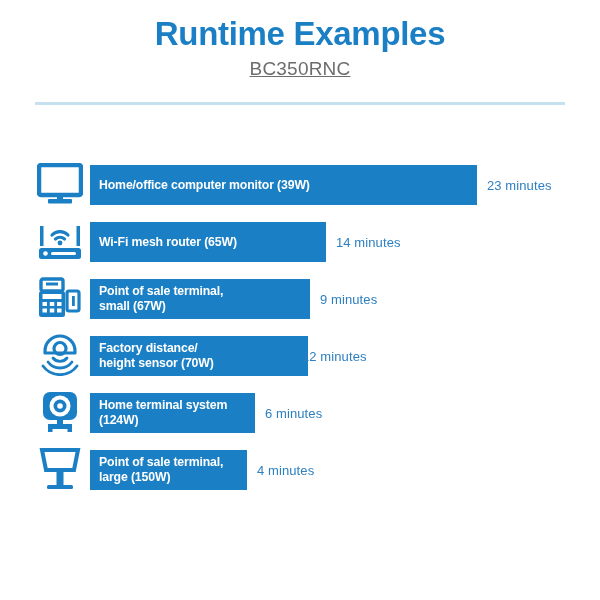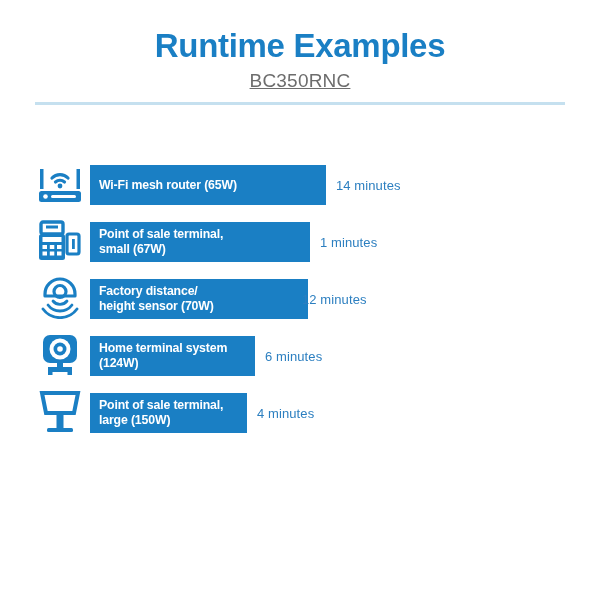--- a/index.html
+++ b/index.html
@@ -15,21 +15,21 @@
   }
   #page {
     position: relative;
     width: 600px;
     height: 600px;
     box-sizing: border-box;
   }
 
   
   .header {
-    padding-top: 28px;
+    padding-top: 16px;
     text-align: center;
   }
   .title {
     font-size: 33px;
     font-weight: bold;
     color: #1a7fc4;
     letter-spacing: -0.3px;
     line-height: 1.12;
     margin: 0;
   }
@@ -113,20 +113,33 @@
 
   <div class="header">
     <div class="title">Runtime Examples</div>
     <div class="subtitle">BC350RNC</div>
   </div>
 
   <div class="divider"></div>
 
   <div class="chart">
 
+    <div class="row">
+      <div class="icon-cell">
+        <svg width="46" height="42" viewBox="0 0 46 42">
+          <rect x="2" y="2" width="42" height="30" rx="2" fill="none" stroke="#1a7fc4" stroke-width="4.5"></rect>
+          <rect x="20" y="32" width="6" height="5" fill="#1a7fc4"></rect>
+          <rect x="11" y="36" width="24" height="4.5" rx="1" fill="#1a7fc4"></rect>
+        </svg>
+      </div>
+      <div class="bar" style="width:387px">
+        <span class="bar-label">Home/office computer monitor (39W)</span>
+      </div>
+      <div class="value-label" style="left:487px">23 minutes</div>
+    </div>
 
     <div class="row">
       <div class="icon-cell">
         <svg width="46" height="42" viewBox="0 0 46 42">
           <rect x="3" y="6" width="3.5" height="20" fill="#1a7fc4"></rect>
           <rect x="39.5" y="6" width="3.5" height="20" fill="#1a7fc4"></rect>
           <path d="M15 15 A11 11 0 0 1 31 15" fill="none" stroke="#1a7fc4" stroke-width="3.2" stroke-linecap="round"></path>
           <path d="M18.5 19 A7 7 0 0 1 27.5 19" fill="none" stroke="#1a7fc4" stroke-width="3.2" stroke-linecap="round"></path>
           <circle cx="23" cy="23" r="2.4" fill="#1a7fc4"></circle>
           <rect x="2" y="28" width="42" height="11" rx="2.5" fill="#1a7fc4"></rect>
@@ -154,21 +167,21 @@
           <rect x="12.8" y="31.5" width="4.5" height="4" fill="#ffffff"></rect>
           <rect x="20" y="31.5" width="4.5" height="4" fill="#ffffff"></rect>
           <rect x="30" y="14" width="12" height="20" rx="2" fill="none" stroke="#1a7fc4" stroke-width="3.2"></rect>
           <rect x="35" y="19" width="2.8" height="10" fill="#1a7fc4"></rect>
         </svg>
       </div>
       <div class="bar" style="width:220px">
         <span class="bar-label">Point of sale terminal,
 small (67W)</span>
       </div>
-      <div class="value-label" style="left:320px">1 minutes</div>
+      <div class="value-label" style="left:320px">9 minutes</div>
     </div>
 
     <div class="row">
       <div class="icon-cell">
         <svg width="46" height="42" viewBox="0 0 46 42">
           <path d="M8 17 A15 15 0 0 1 38 17 L38 19 L8 19 Z" fill="none" stroke="#1a7fc4" stroke-width="3.2" stroke-linejoin="round"></path>
           <circle cx="23" cy="14.5" r="6" fill="none" stroke="#1a7fc4" stroke-width="3.2"></circle>
           <path d="M16 24 A9 9 0 0 0 30 24" fill="none" stroke="#1a7fc4" stroke-width="2.8" stroke-linecap="round"></path>
           <path d="M11 28 A15 15 0 0 0 35 28" fill="none" stroke="#1a7fc4" stroke-width="2.8" stroke-linecap="round"></path>
           <path d="M6 32 A21 21 0 0 0 40 32" fill="none" stroke="#1a7fc4" stroke-width="2.8" stroke-linecap="round"></path>

